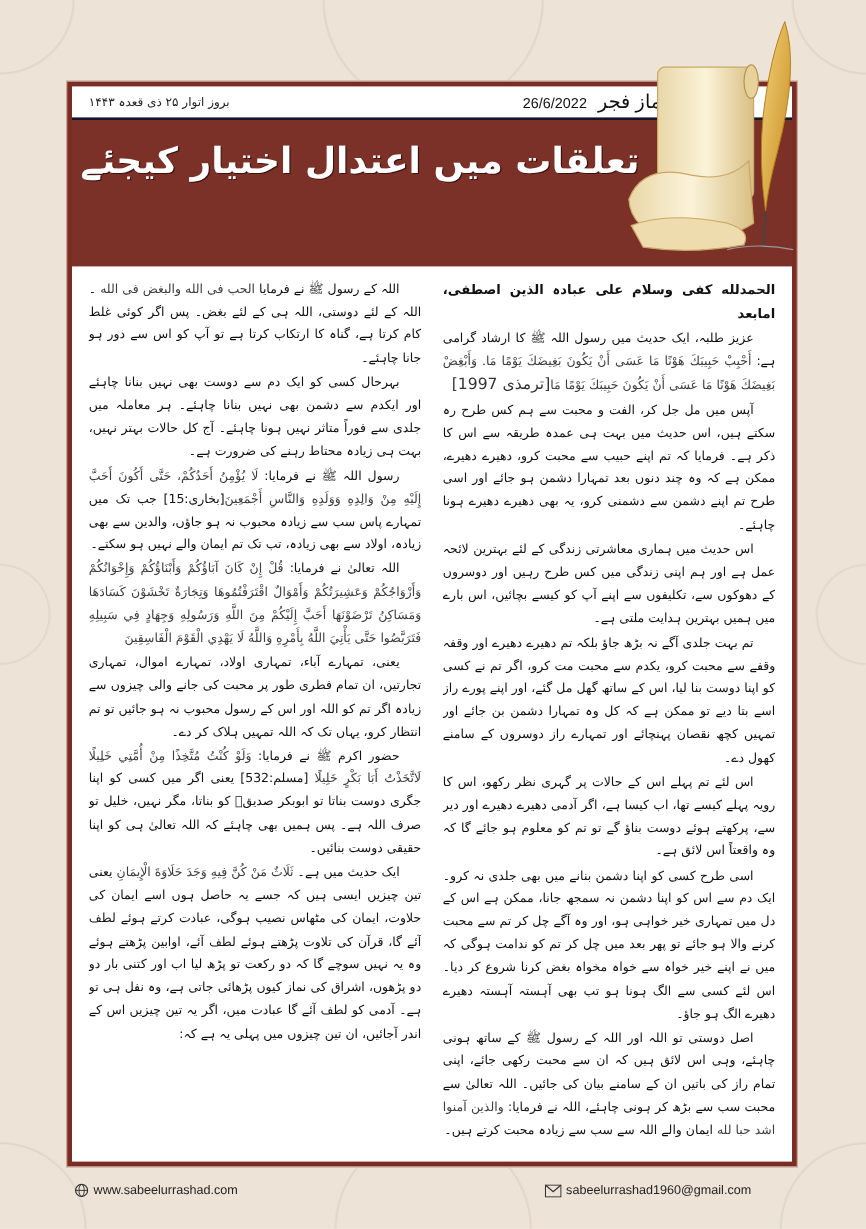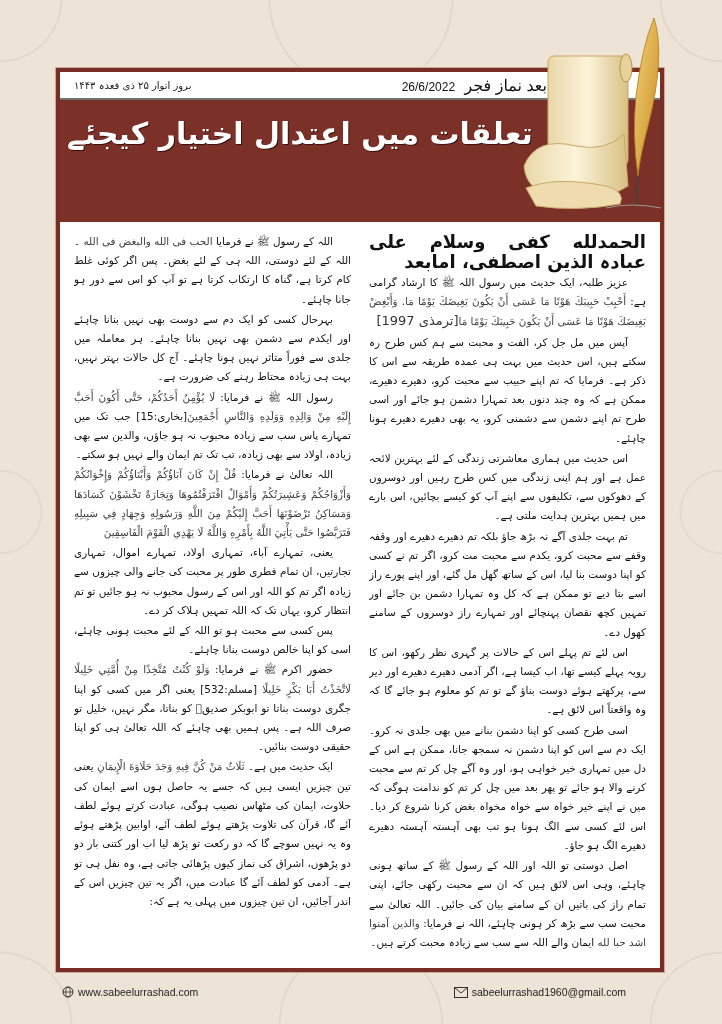--- a/index.html
+++ b/index.html
@@ -24,30 +24,30 @@
   .frame {
     position: absolute; left: 56px; top: 68px; width: 608px; height: 904px;
     background: #ffffff;
     border: 4px solid #7a2d24;
     box-shadow: 0 0 0 1px #c9a89c;
     box-sizing: border-box;
   }
   .date-row {
     position: absolute; left: 0; top: 0; width: 100%; height: 26px;
     display: flex; align-items: center; justify-content: space-between;
-    padding: 0 113px 0 14px; box-sizing: border-box;
+    padding: 0 79px 0 14px; box-sizing: border-box;
     direction: ltr;
   }
   .date-hijri { font-size: 10px; color: #222; font-family: "DejaVu Sans", sans-serif; direction: rtl; }
   .date-greg { font-size: 12px; color: #111; font-family: "Liberation Sans", sans-serif; direction: ltr; }
   .date-greg .after { font-size: 16px; margin-left: 6px; direction: rtl; display: inline-block; }
   .banner {
     position: absolute; left: 0; top: 26px; width: 100%; height: 122px;
     background: #7b3128;
-    border-top: 2px solid #737373;
+    border-top: 2px solid #0f172a;
   }
   .title {
     position: absolute; left: 0; right: 0; top: 16px;
     text-align: center; padding-right: 120px;
     color: #ffffff; font-weight: bold; font-size: 30px;
     direction: rtl; font-family: "DejaVu Sans", sans-serif;
     text-shadow: 1px 1px 0 #3b120d;
     letter-spacing: 0px;
   }
   .subtitle {
@@ -63,21 +63,21 @@
     position: absolute; left: 14px; right: 14px; top: 160px; bottom: 12px;
     display: flex; flex-direction: row-reverse; gap: 18px;
   }
   .col {
     flex: 1; direction: rtl; text-align: justify;
     font-family: "DejaVu Sans", sans-serif; font-size: 10.4px; line-height: 19.2px; color: #111;
     overflow: hidden;
   }
   .col p { margin: 0 0 1px 0; text-indent: 0; }
   .col p.indent { text-indent: 18px; }
-  .col .opening { font-weight: bold; font-size: 18px; line-height: 20px; }
+  .col .opening { font-weight: bold; font-size: 11px; line-height: 20px; }
   .col .arabic { color: #3d3d3d; font-family: "DejaVu Serif", serif; }
   .col .ref { font-size: 13px; color: #333; }
   .footer {
     position: absolute; top: 980px; left: 0; width: 100%; height: 24px;
     display: flex; justify-content: space-between; align-items: center;
     padding: 0 96px 0 62px; box-sizing: border-box; direction: ltr;
   }
   .footer-item { display: flex; align-items: center; gap: 4px; font-family: "Liberation Sans", sans-serif; font-size: 10.5px; color: #222; }
   .footer-item svg { display: block; }
 </style>
@@ -131,21 +131,20 @@
         <p class="indent"><span>اسی طرح کسی کو اپنا دشمن بنانے میں بھی جلدی نہ کرو۔ ایک دم سے اس کو اپنا دشمن نہ سمجھ جانا، ممکن ہے اس کے دل میں تمہاری خیر خواہی ہو، اور وہ آگے چل کر تم سے محبت کرنے والا ہو جائے تو پھر بعد میں چل کر تم کو ندامت ہوگی کہ میں نے اپنے خیر خواہ سے خواہ مخواہ بغض کرنا شروع کر دیا۔ اس لئے کسی سے الگ ہونا ہو تب بھی آہستہ آہستہ دھیرے دھیرے الگ ہو جاؤ۔</span></p>
         <p class="indent"><span>اصل دوستی تو اللہ اور اللہ کے رسول ﷺ کے ساتھ ہونی چاہئے، وہی اس لائق ہیں کہ ان سے محبت رکھی جائے، اپنی تمام راز کی باتیں ان کے سامنے بیان کی جائیں۔ اللہ تعالیٰ سے محبت سب سے بڑھ کر ہونی چاہئے، اللہ نے فرمایا: </span><span class="arabic">والذین آمنوا اشد حبا لله</span><span> ایمان والے اللہ سے سب سے زیادہ محبت کرتے ہیں۔</span></p>
         <p class="indent"></p>
       </div>
     <div class="col" id="leftCol">
         <p class="indent"><span>اللہ کے رسول ﷺ نے فرمایا </span><span class="arabic">الحب فی الله والبغض فی الله</span><span> ۔اللہ کے لئے دوستی، اللہ ہی کے لئے بغض۔ پس اگر کوئی غلط کام کرتا ہے، گناہ کا ارتکاب کرتا ہے تو آپ کو اس سے دور ہو جانا چاہئے۔</span></p>
         <p class="indent"><span>بہرحال کسی کو ایک دم سے دوست بھی نہیں بنانا چاہئے اور ایکدم سے دشمن بھی نہیں بنانا چاہئے۔ ہر معاملہ میں جلدی سے فوراً متاثر نہیں ہونا چاہئے۔ آج کل حالات بہتر نہیں، بہت ہی زیادہ محتاط رہنے کی ضرورت ہے۔</span></p>
         <p class="indent"><span>رسول اللہ ﷺ نے فرمایا: </span><span class="arabic">لَا يُؤْمِنُ أَحَدُكُمْ، حَتَّى أَكُونَ أَحَبَّ إِلَيْهِ مِنْ وَالِدِهِ وَوَلَدِهِ وَالنَّاسِ أَجْمَعِينَ</span><span>[بخاری:15] جب تک میں تمہارے پاس سب سے زیادہ محبوب نہ ہو جاؤں، والدین سے بھی زیادہ، اولاد سے بھی زیادہ، تب تک تم ایمان والے نہیں ہو سکتے۔</span></p>
         <p class="indent"><span>اللہ تعالیٰ نے فرمایا: </span><span class="arabic">قُلْ إِنْ كَانَ آبَاؤُكُمْ وَأَبْنَاؤُكُمْ وَإِخْوَانُكُمْ وَأَزْوَاجُكُمْ وَعَشِيرَتُكُمْ وَأَمْوَالٌ اقْتَرَفْتُمُوهَا وَتِجَارَةٌ تَخْشَوْنَ كَسَادَهَا وَمَسَاكِنُ تَرْضَوْنَهَا أَحَبَّ إِلَيْكُمْ مِنَ اللَّهِ وَرَسُولِهِ وَجِهَادٍ فِي سَبِيلِهِ فَتَرَبَّصُوا حَتَّى يَأْتِيَ اللَّهُ بِأَمْرِهِ وَاللَّهُ لَا يَهْدِي الْقَوْمَ الْفَاسِقِينَ</span></p>
         <p class="indent"><span>یعنی، تمہارے آباء، تمہاری اولاد، تمہارے اموال، تمہاری تجارتیں، ان تمام فطری طور پر محبت کی جانے والی چیزوں سے زیادہ اگر تم کو اللہ اور اس کے رسول محبوب نہ ہو جائیں تو تم انتظار کرو، یہاں تک کہ اللہ تمہیں ہلاک کر دے۔</span></p>
-        <p class="indent"><span>پس کسی سے محبت ہو تو اللہ کے لئے محبت ہونی چاہئے، اسی کو اپنا خالص دوست بنانا چاہئے۔</span></p>
         <p class="indent"><span>حضور اکرم ﷺ نے فرمایا: </span><span class="arabic">وَلَوْ كُنْتُ مُتَّخِذًا مِنْ أُمَّتِي خَلِيلًا لَاتَّخَذْتُ أَبَا بَكْرٍ خَلِيلًا</span><span> [مسلم:532] یعنی اگر میں کسی کو اپنا جگری دوست بناتا تو ابوبکر صدیقؓ کو بناتا، مگر نہیں، خلیل تو صرف اللہ ہے۔ پس ہمیں بھی چاہئے کہ اللہ تعالیٰ ہی کو اپنا حقیقی دوست بنائیں۔</span></p>
         <p class="indent"><span>ایک حدیث میں ہے۔ </span><span class="arabic">ثَلَاثٌ مَنْ كُنَّ فِيهِ وَجَدَ حَلَاوَةَ الْإِيمَانِ</span><span> یعنی تین چیزیں ایسی ہیں کہ جسے یہ حاصل ہوں اسے ایمان کی حلاوت، ایمان کی مٹھاس نصیب ہوگی، عبادت کرتے ہوئے لطف آئے گا، قرآن کی تلاوت پڑھتے ہوئے لطف آئے، اوابین پڑھتے ہوئے وہ یہ نہیں سوچے گا کہ دو رکعت تو پڑھ لیا اب اور کتنی بار دو دو پڑھوں، اشراق کی نماز کیوں پڑھائی جاتی ہے، وہ نفل ہی تو ہے۔ آدمی کو لطف آئے گا عبادت میں، اگر یہ تین چیزیں اس کے اندر آجائیں، ان تین چیزوں میں پہلی یہ ہے کہ: </span></p>
       </div>
   </div>
 </div>
 
 <div class="footer">
   <div class="footer-item">
     <svg width="12" height="12" viewBox="0 0 12 12">
       <circle cx="6" cy="6" r="5" fill="none" stroke="#333" stroke-width="1"></circle>

